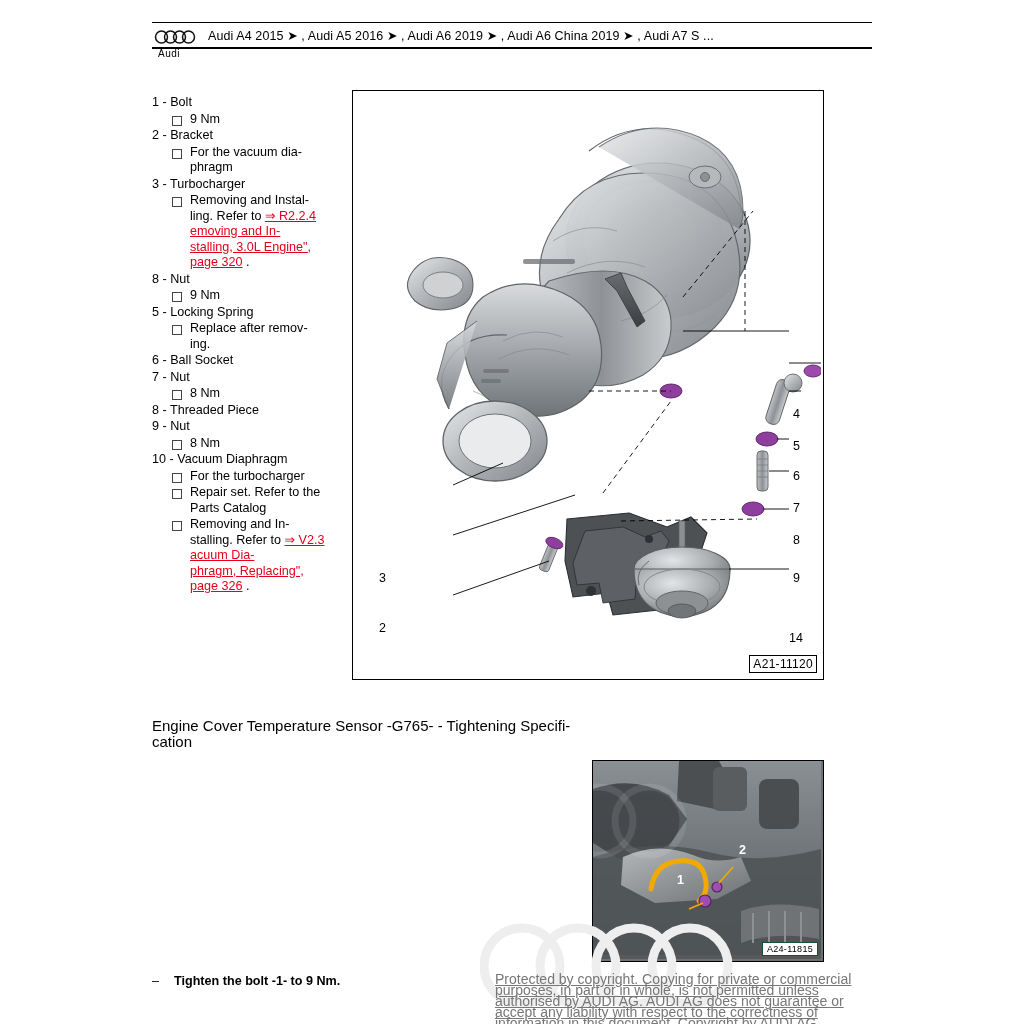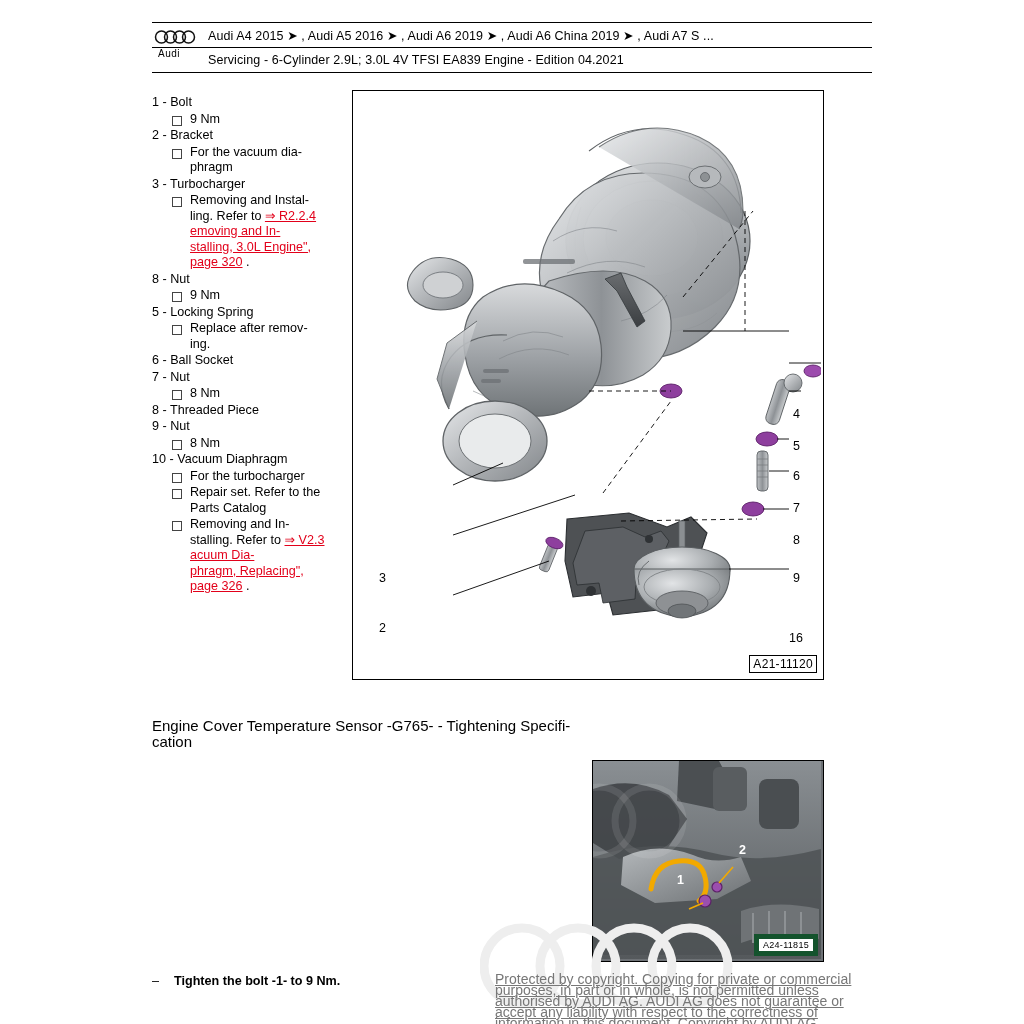--- a/index.html
+++ b/index.html
@@ -143,21 +143,21 @@
     width: 230px;
     height: 200px;
     border: 1.5px solid #000;
     overflow: hidden;
     background: #6e7276;
   }
   .photo-code {
     position: absolute;
     right: 5px;
     bottom: 5px;
-    border: 5px solid #14532d;
+    border: 1px solid #14532d;
     font-size: 9px;
     padding: 1px 4px;
     background: #fff;
     letter-spacing: 0.3px;
   }
 
   
   .footer-step {
     position: absolute;
     left: 152px;
@@ -194,23 +194,20 @@
 <body>
 
 <div class="page">
 
   <div class="header">
     <div class="header-rule"></div>
     <div class="header-row">
       <span class="txt">Audi A4 2015 ➤ , Audi A5 2016 ➤ , Audi A6 2019 ➤ , Audi A6 China 2019 ➤ , Audi A7 S ...</span>
     </div>
     <div class="header-rule"></div>
-    <div class="header-row">
-      <span class="txt">Servicing - 6-Cylinder 2.9L; 3.0L 4V TFSI EA839 Engine - Edition 04.2021</span>
-    </div>
     <div class="header-rule"></div>
 
     <div class="audi-logo">
       <svg class="audi-rings" width="46" height="18" viewBox="0 0 92 36">
         <g fill="none" stroke="#111" stroke-width="3">
           <circle cx="15" cy="18" r="12"></circle>
           <circle cx="33" cy="18" r="12"></circle>
           <circle cx="51" cy="18" r="12"></circle>
           <circle cx="69" cy="18" r="12"></circle>
         </g>
@@ -443,21 +440,21 @@
     
     <div class="callout" style="left:26px; top:480px;">3</div>
     <div class="callout" style="left:26px; top:530px;">2</div>
     
     <div class="callout" style="left:440px; top:316px;">4</div>
     <div class="callout" style="left:440px; top:348px;">5</div>
     <div class="callout" style="left:440px; top:378px;">6</div>
     <div class="callout" style="left:440px; top:410px;">7</div>
     <div class="callout" style="left:440px; top:442px;">8</div>
     <div class="callout" style="left:440px; top:480px;">9</div>
-    <div class="callout" style="left:436px; top:540px;">16</div>
+    <div class="callout" style="left:436px; top:540px;">14</div>
 
     <div class="fig-code">A21-11120</div>
   </div>
 
   <div class="section-heading" id="section-heading">Engine Cover Temperature Sensor -G765- - Tightening Specifi-<br>cation</div>
 
   <div class="figure-photo">
     <svg width="228" height="198" viewBox="0 0 228 198">
       <defs>
         <linearGradient id="pBg" x1="0" y1="0" x2="0" y2="1">

